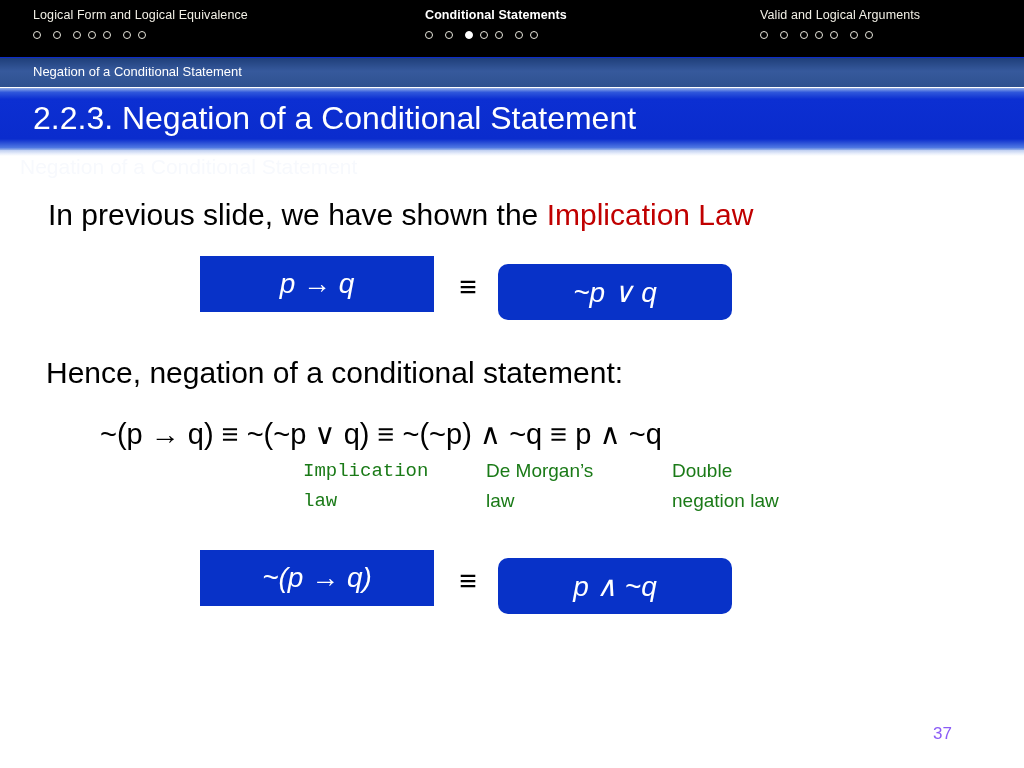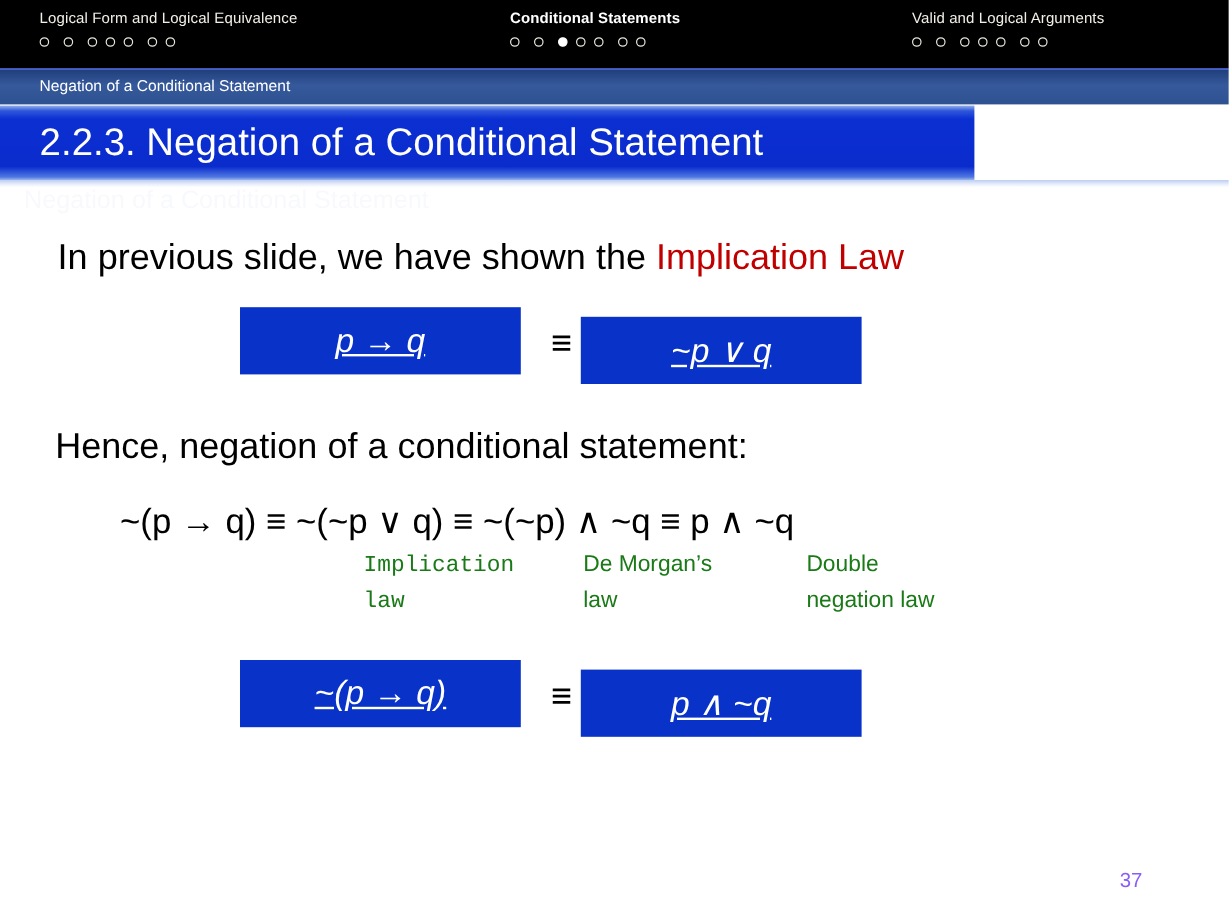--- a/index.html
+++ b/index.html
@@ -85,21 +85,21 @@
     top: 6px;
     color: #ffffff;
     font-size: 13px;
     white-space: nowrap;
   }
 
   
   .title-bar {
     position: absolute;
     top: 88px; left: 0;
-    width: 812px;
+    width: 1024px;
     height: 62px;
     background: linear-gradient(to bottom, #93b0e8 0%, #2f57db 7%, #0c2fd2 18%, #0a2ccd 82%, #4f78e2 96%, #9bb6ea 100%);
   }
   .title-text {
     position: absolute;
     left: 33px;
     top: 8px;
     color: #ffffff;
     font-size: 32px;
     line-height: 44px;
@@ -166,33 +166,33 @@
     position: absolute;
     background: #0832c8;
     color: #ffffff;
     display: flex;
     align-items: center;
     justify-content: center;
     font-style: italic;
     font-size: 28px;
     white-space: nowrap;
     box-sizing: border-box;
-    text-decoration: underline;
   }
   .fbox.left {
     left: 200px;
     top: 0px;
     width: 234px;
     height: 56px;
   }
   .fbox.right {
-    left: 484px;
+    left: 498px;
     top: 8px;
     width: 234px;
     height: 56px;
+    border-radius: 10px;
   }
   .equiv-sym {
     position: absolute;
     left: 448px;
     top: 14px;
     width: 40px;
     font-size: 30px;
     font-weight: bold;
     color: #000000;
     text-align: center;

